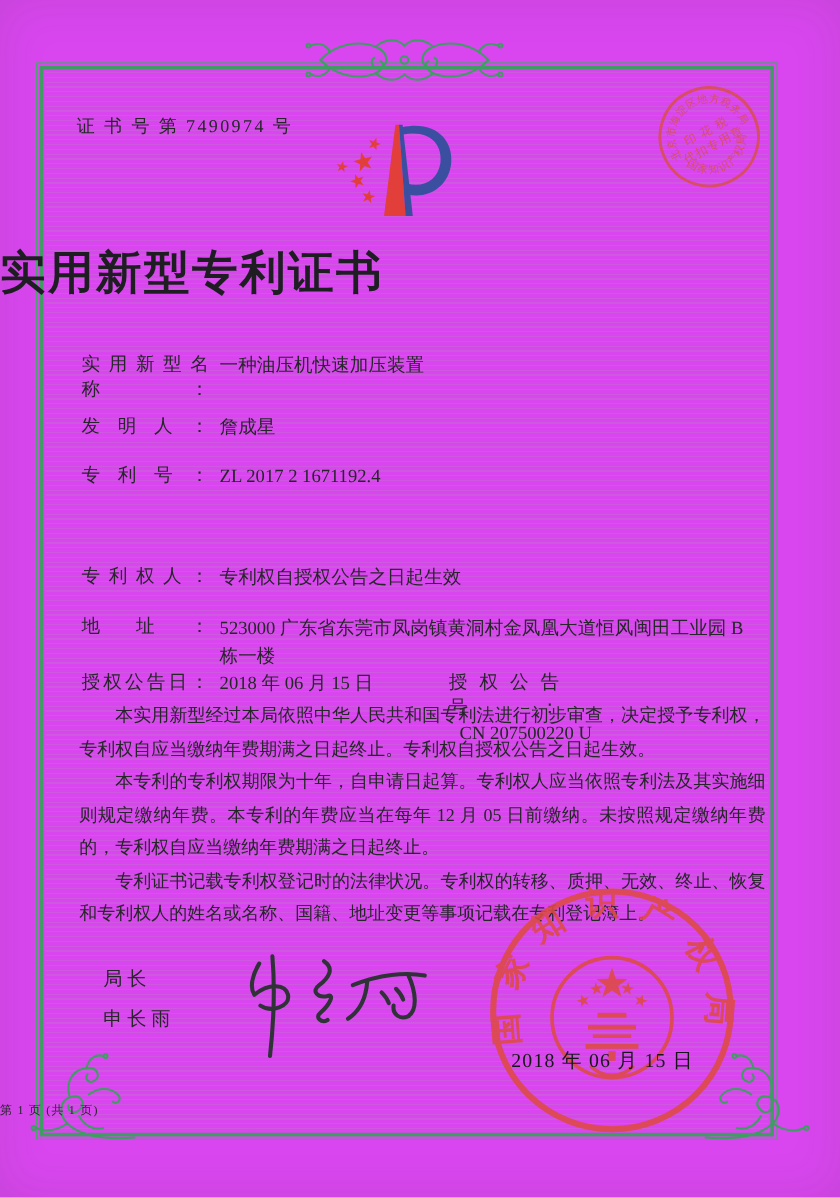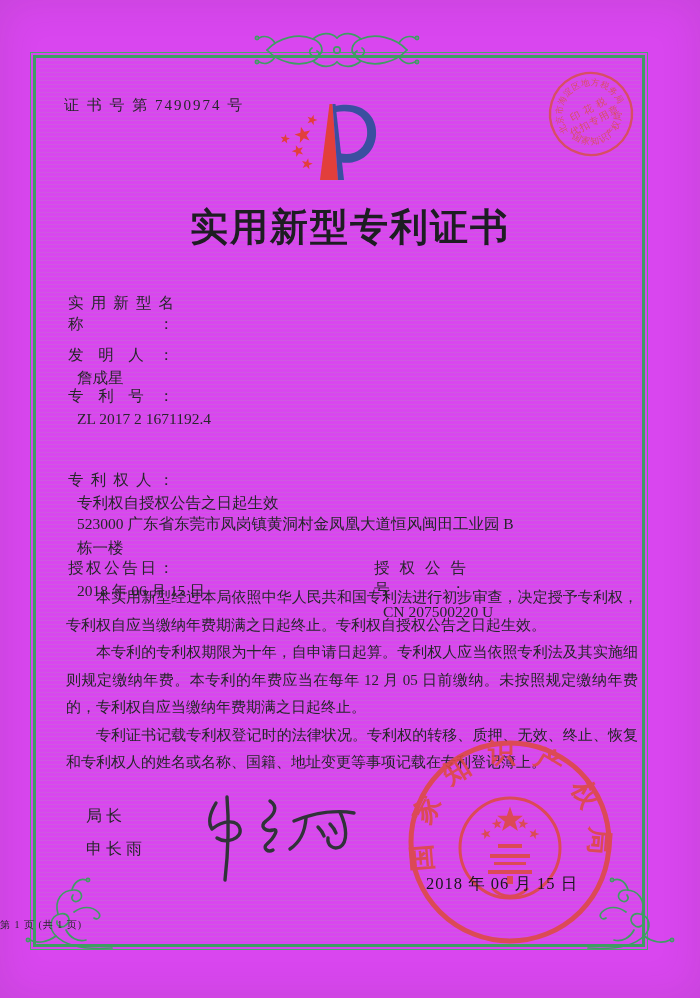--- a/index.html
+++ b/index.html
@@ -7,22 +7,22 @@
         font-family:"Liberation Serif","DejaVu Serif",serif;color:#26262a;
         box-shadow:inset 0 0 40px rgba(60,60,50,.12);}
   
   #frame{position:absolute;left:30px;top:52px;width:616px;height:896px;
          border:1px solid #4aa56b;}
   #frame .inner{position:absolute;inset:2px;border:3px solid #3f9d63;}
   #frame .texture{position:absolute;inset:7px;
          background:repeating-linear-gradient(180deg,rgba(150,185,150,.16) 0 1px,rgba(0,0,0,0) 1px 4px);}
   .abs{position:absolute;}
   #cert-no{left:64px;top:96px;font-size:15px;letter-spacing:2px;font-weight:500;}
-  #title{left:0;width:700px;top:202px;text-align:center;font-size:38px;font-weight:bold;letter-spacing:2px;color:#1d1d22;}
-  .frow{position:absolute;left:68px;display:flex;font-size:15.5px;flex-direction:column;}
+  #title{left:0;width:700px;top:202px;font-size:38px;font-weight:bold;letter-spacing:2px;color:#1d1d22;}
+  .frow{position:absolute;left:68px;display:flex;font-size:15.5px;}
   .flabel{flex:none;display:inline-block;width:106px;text-align:justify;text-align-last:justify;font-weight:500;}
   .fvalue{margin-left:9px;max-width:452px;line-height:24px;}
   #row-name{top:293px}#row-inventor{top:345px}#row-patno{top:386px}
   #row-appdate{top:428px}#row-patentee{top:470px}#row-address{top:512px}#row-grantdate{top:558px}
   #grantno{position:absolute;left:374px;top:558px;display:flex;font-size:15.5px;flex-direction:column;}
   #grantno .flabel{width:92px;}
   #paras{position:absolute;left:66px;top:584px;width:572px;font-size:15px;line-height:27.5px;text-align:justify;}
   #paras p{margin:0;text-indent:2em;}
   #signer{position:absolute;left:86px;top:806px;font-size:16px;letter-spacing:4px;font-weight:500;}
   #signer div{margin-bottom:12px;}
@@ -102,34 +102,36 @@
       <use href="#star" transform="translate(15,41) scale(0.5) rotate(10)"></use>
       <use href="#star" transform="translate(28,53) scale(0.62) rotate(-20)"></use>
       <use href="#star" transform="translate(37,66) scale(0.58) rotate(12)"></use>
     </g>
   </svg>
 
   <div id="title" class="abs">实用新型专利证书</div>
 
   <div class="frow" id="row-name">
     <span class="flabel">实用新型名称：</span>
+    <span class="fvalue">一种油压机快速加压装置</span>
   </div>
   <div class="frow" id="row-inventor">
     <span class="flabel">发明人：</span>
     <span class="fvalue">詹成星</span>
   </div>
   <div class="frow" id="row-patno">
     <span class="flabel">专利号：</span>
     <span class="fvalue">ZL 2017 2 1671192.4</span>
   </div>
   <div class="frow" id="row-patentee">
     <span class="flabel">专利权人：</span>
     <span class="fvalue">专利权自授权公告之日起生效</span>
   </div>
   <div class="frow" id="row-address">
+    <span class="flabel">地址：</span>
     <span class="fvalue">523000 广东省东莞市凤岗镇黄洞村金凤凰大道恒风闽田工业园 B 栋一楼</span>
   </div>
   <div class="frow" id="row-grantdate">
     <span class="flabel">授权公告日：</span>
     <span class="fvalue">2018 年 06 月 15 日</span>
   </div>
   <div id="grantno">
     <span class="flabel">授权公告号：</span>
     <span class="fvalue">CN 207500220 U</span>
   </div>

